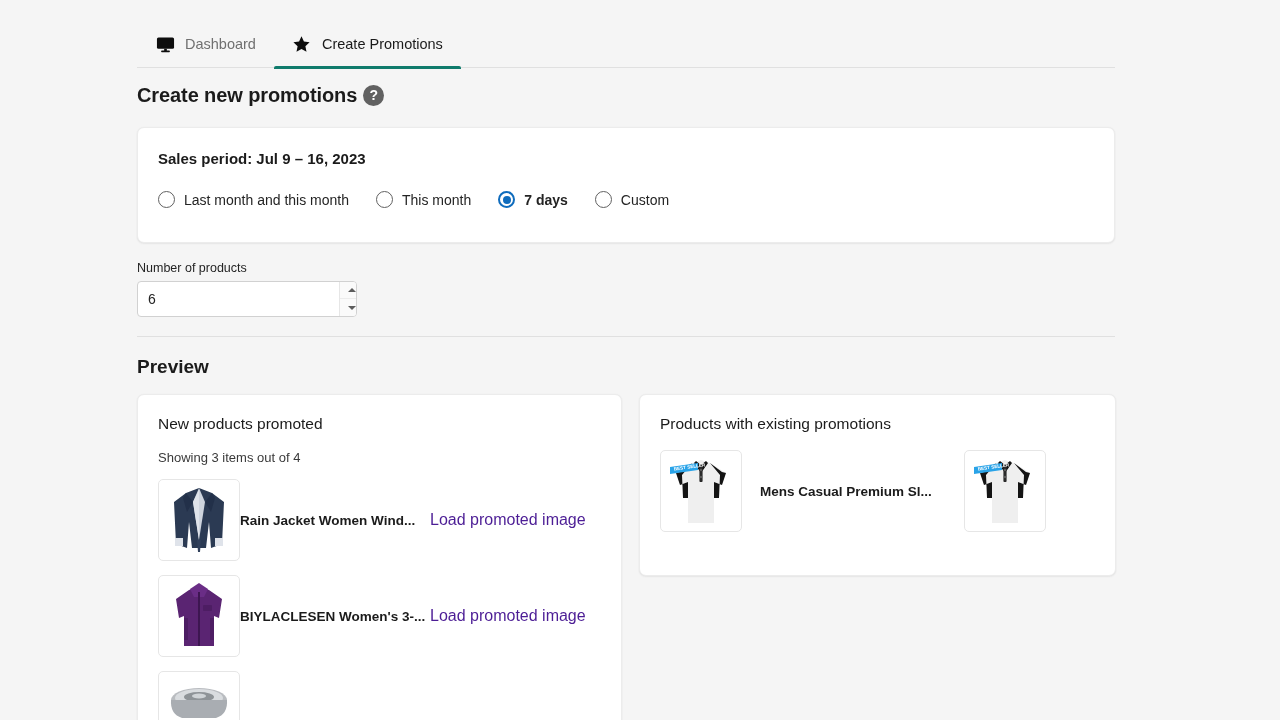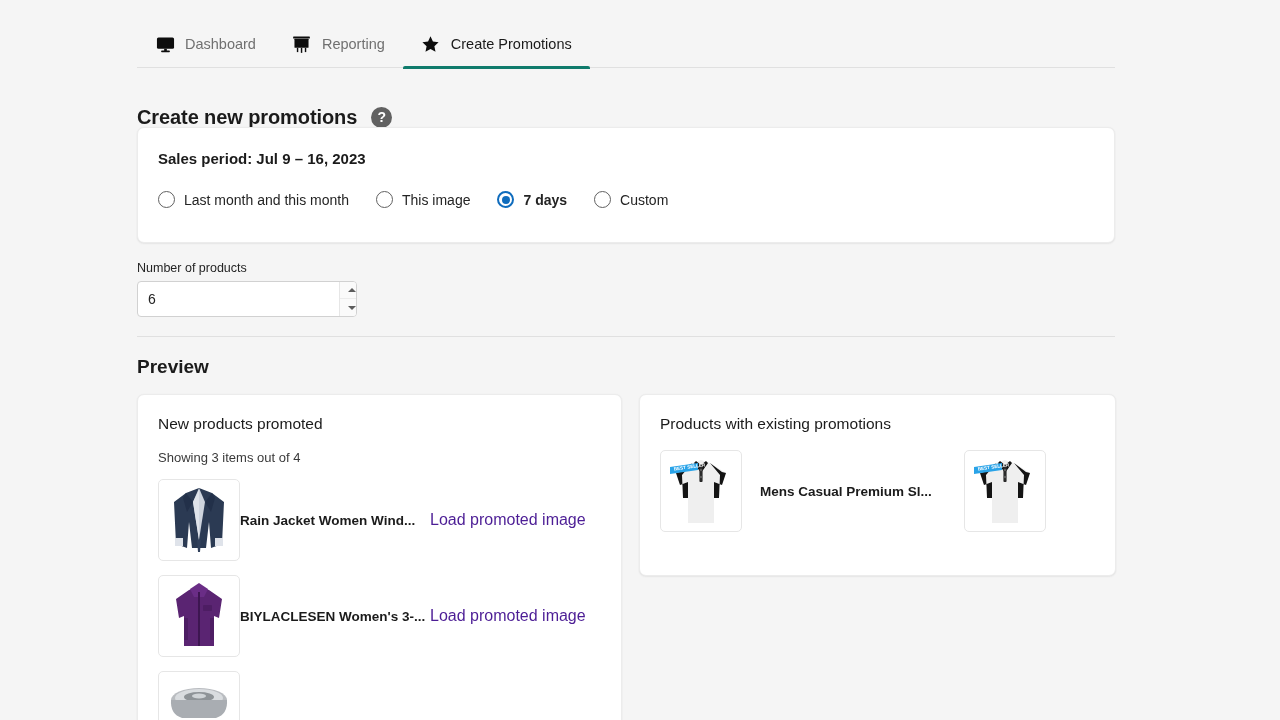--- a/index.html
+++ b/index.html
@@ -65,22 +65,21 @@
   }
   .tab-icon svg { display: block; }
 
   
   .page-head {
     position: absolute;
     left: 137px;
     top: 84px;
     display: flex;
     align-items: center;
-    gap: 14px;
-    margin-top: 22px;
+    gap: 6px;
   }
   .page-title {
     font-size: 20px;
     font-weight: bold;
     color: #1b1b1b;
     letter-spacing: -0.1px;
   }
   .help-badge {
     width: 21px; height: 21px;
     border-radius: 50%;
@@ -316,32 +315,20 @@
       <span class="tab-icon">
         <svg width="19" height="19" viewBox="0 0 20 20" fill="currentColor">
           <rect x="1" y="2.5" width="18" height="12" rx="1.6"></rect>
           <rect x="8.6" y="14.5" width="2.8" height="2.4"></rect>
           <rect x="5.4" y="16.4" width="9.2" height="1.7" rx="0.8"></rect>
         </svg>
       </span>
       <span>Dashboard</span>
     </button>
 
-    <button class="tab">
-      <span class="tab-icon">
-        <svg width="19" height="19" viewBox="0 0 20 20" fill="currentColor">
-          <rect x="1.2" y="1.6" width="17.6" height="2.1" rx="0.6"></rect>
-          <rect x="2.6" y="3.9" width="14.8" height="9.6" rx="0.7"></rect>
-          <rect x="5.1" y="13.6" width="1.5" height="4.4"></rect>
-          <rect x="9.3" y="13.6" width="1.5" height="5.2"></rect>
-          <rect x="13.5" y="13.6" width="1.5" height="4.4"></rect>
-        </svg>
-      </span>
-      <span>Reporting</span>
-    </button>
 
     <button class="tab active">
       <span class="tab-icon">
         <svg width="19" height="19" viewBox="0 0 20 20" fill="currentColor">
           <path d="M10 1.4l2.55 5.5 5.95.72-4.4 4.1 1.18 5.9L10 14.75 4.72 17.62l1.18-5.9-4.4-4.1 5.95-.72z"></path>
         </svg>
       </span>
       <span>Create Promotions</span>
     </button>
 
@@ -358,21 +345,21 @@
 
     <div class="radio-row">
 
       <label class="radio-opt">
         <span class="radio-mark"></span>
         <span class="radio-label">Last month and this month</span>
       </label>
 
       <label class="radio-opt">
         <span class="radio-mark"></span>
-        <span class="radio-label">This image</span>
+        <span class="radio-label">This month</span>
       </label>
 
       <label class="radio-opt selected">
         <span class="radio-mark"></span>
         <span class="radio-label">7 days</span>
       </label>
 
       <label class="radio-opt">
         <span class="radio-mark"></span>
         <span class="radio-label">Custom</span>

